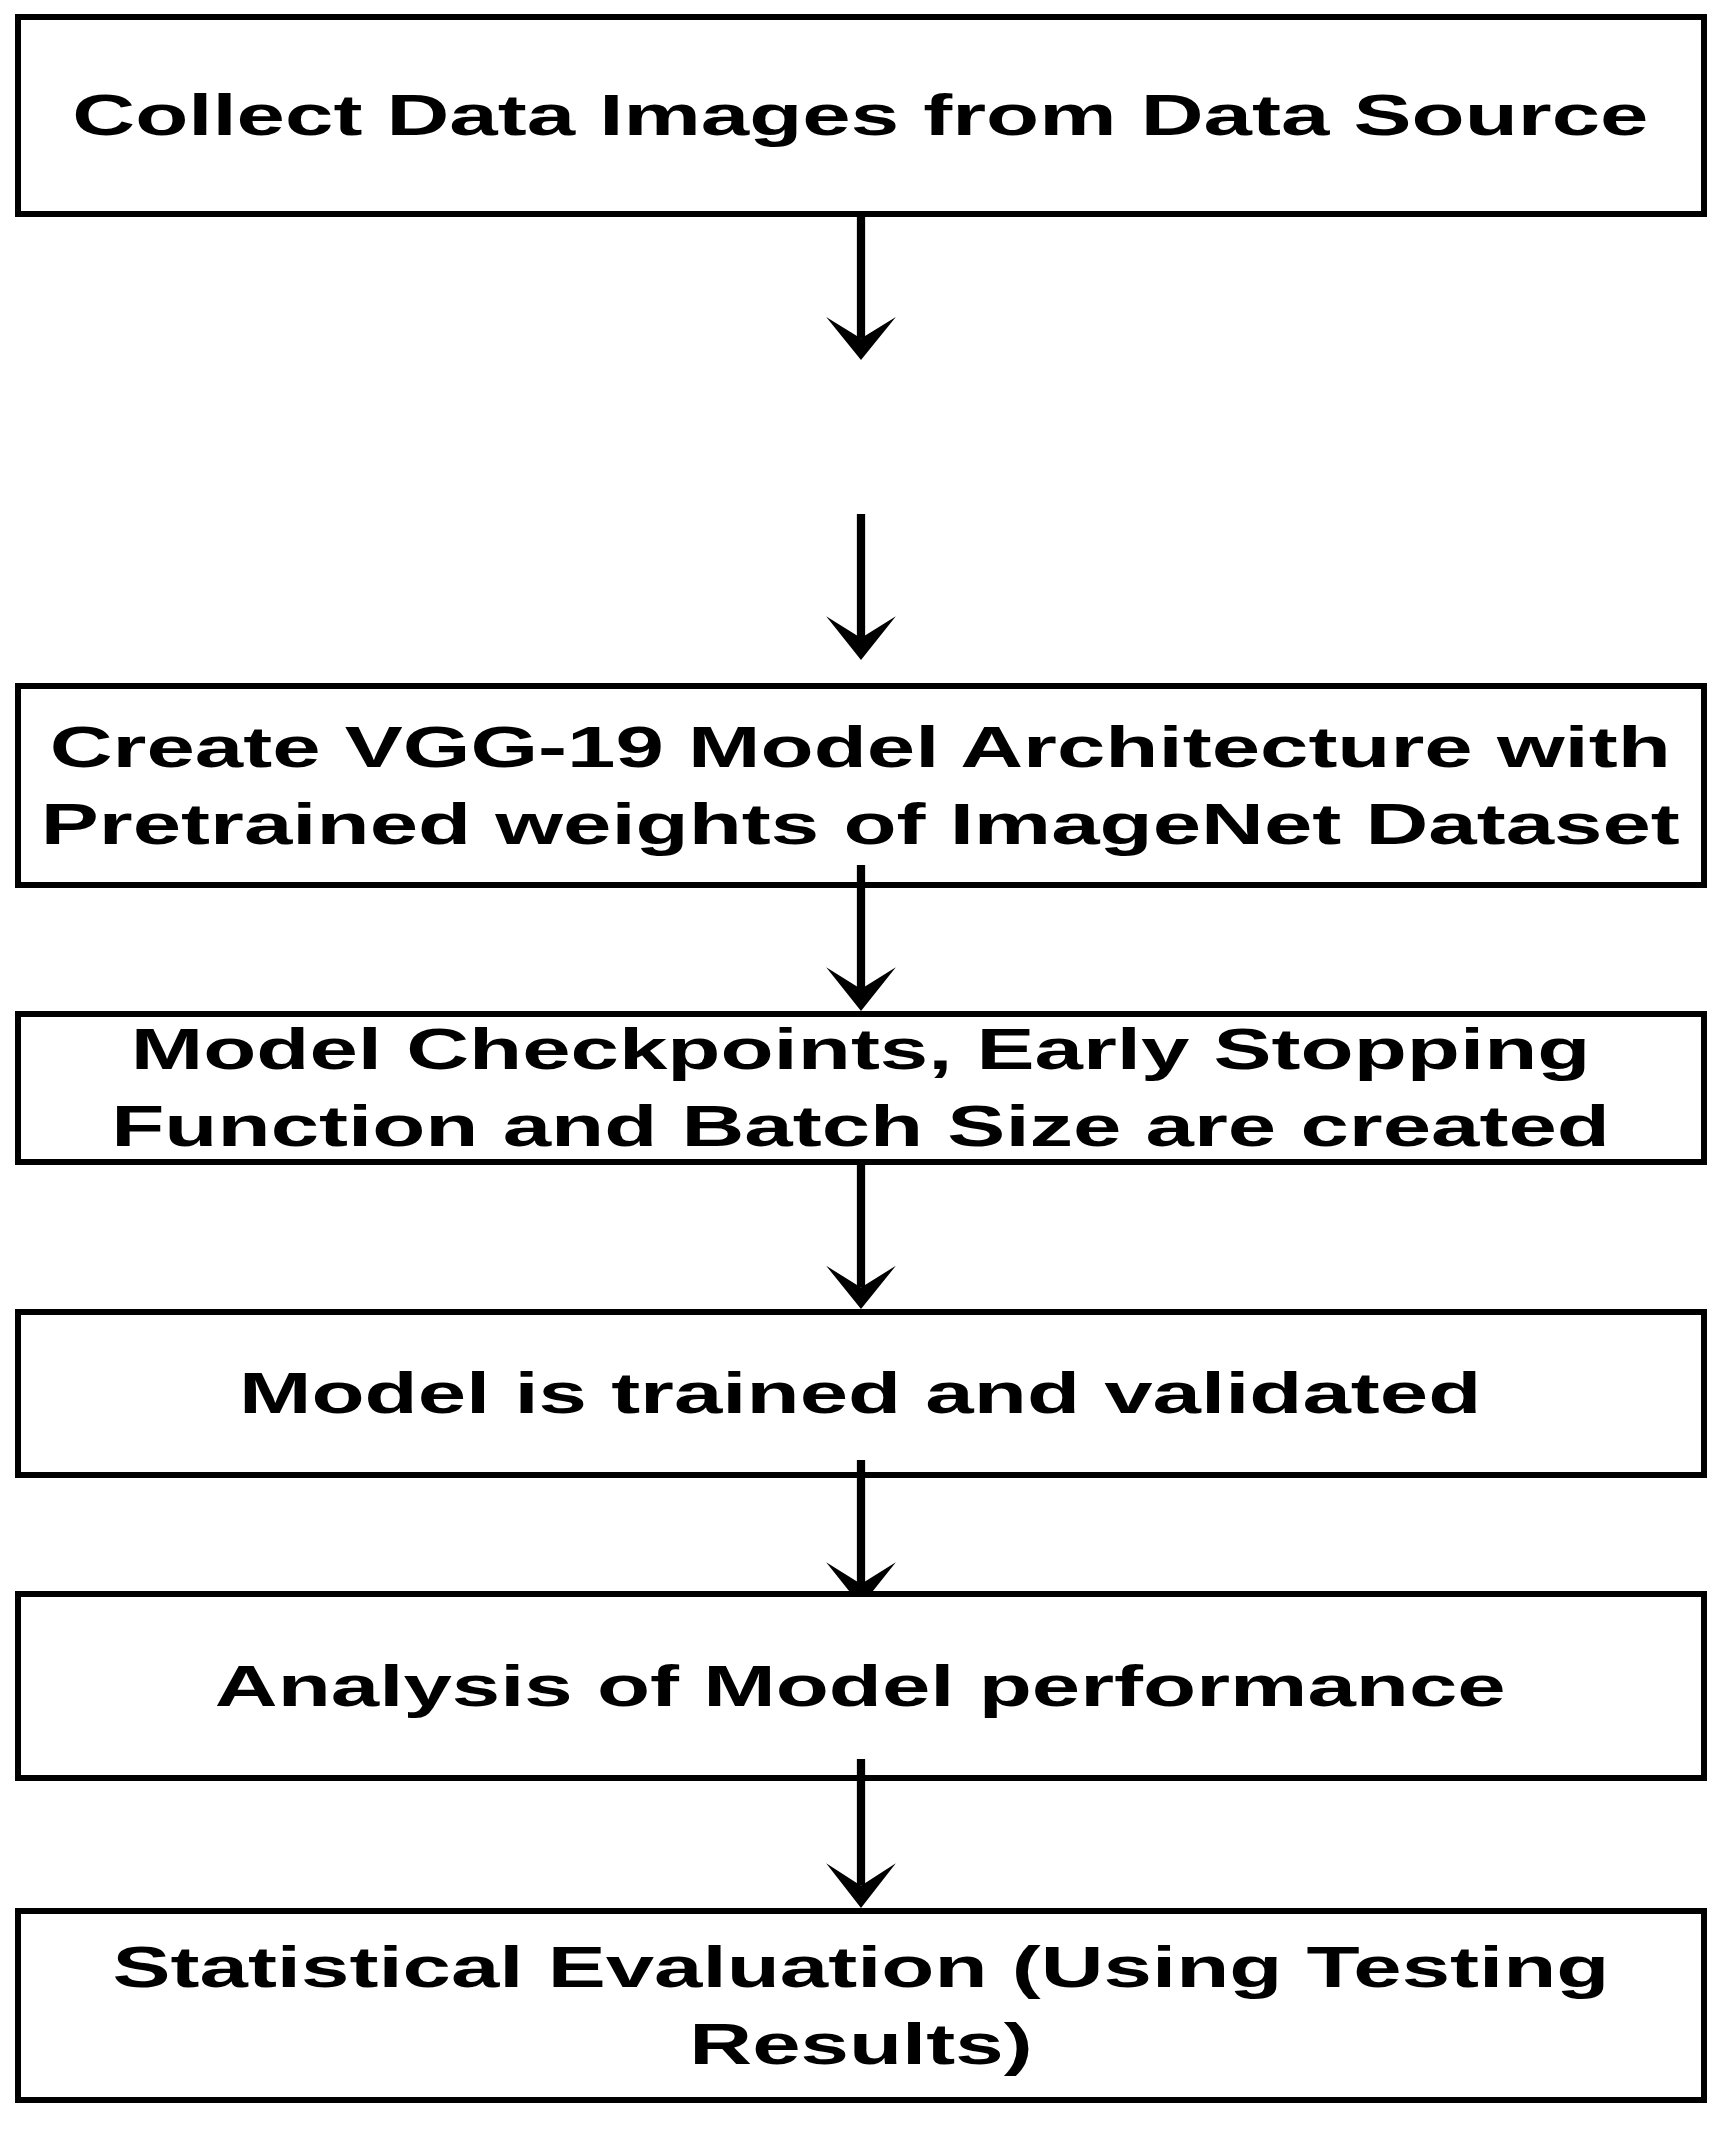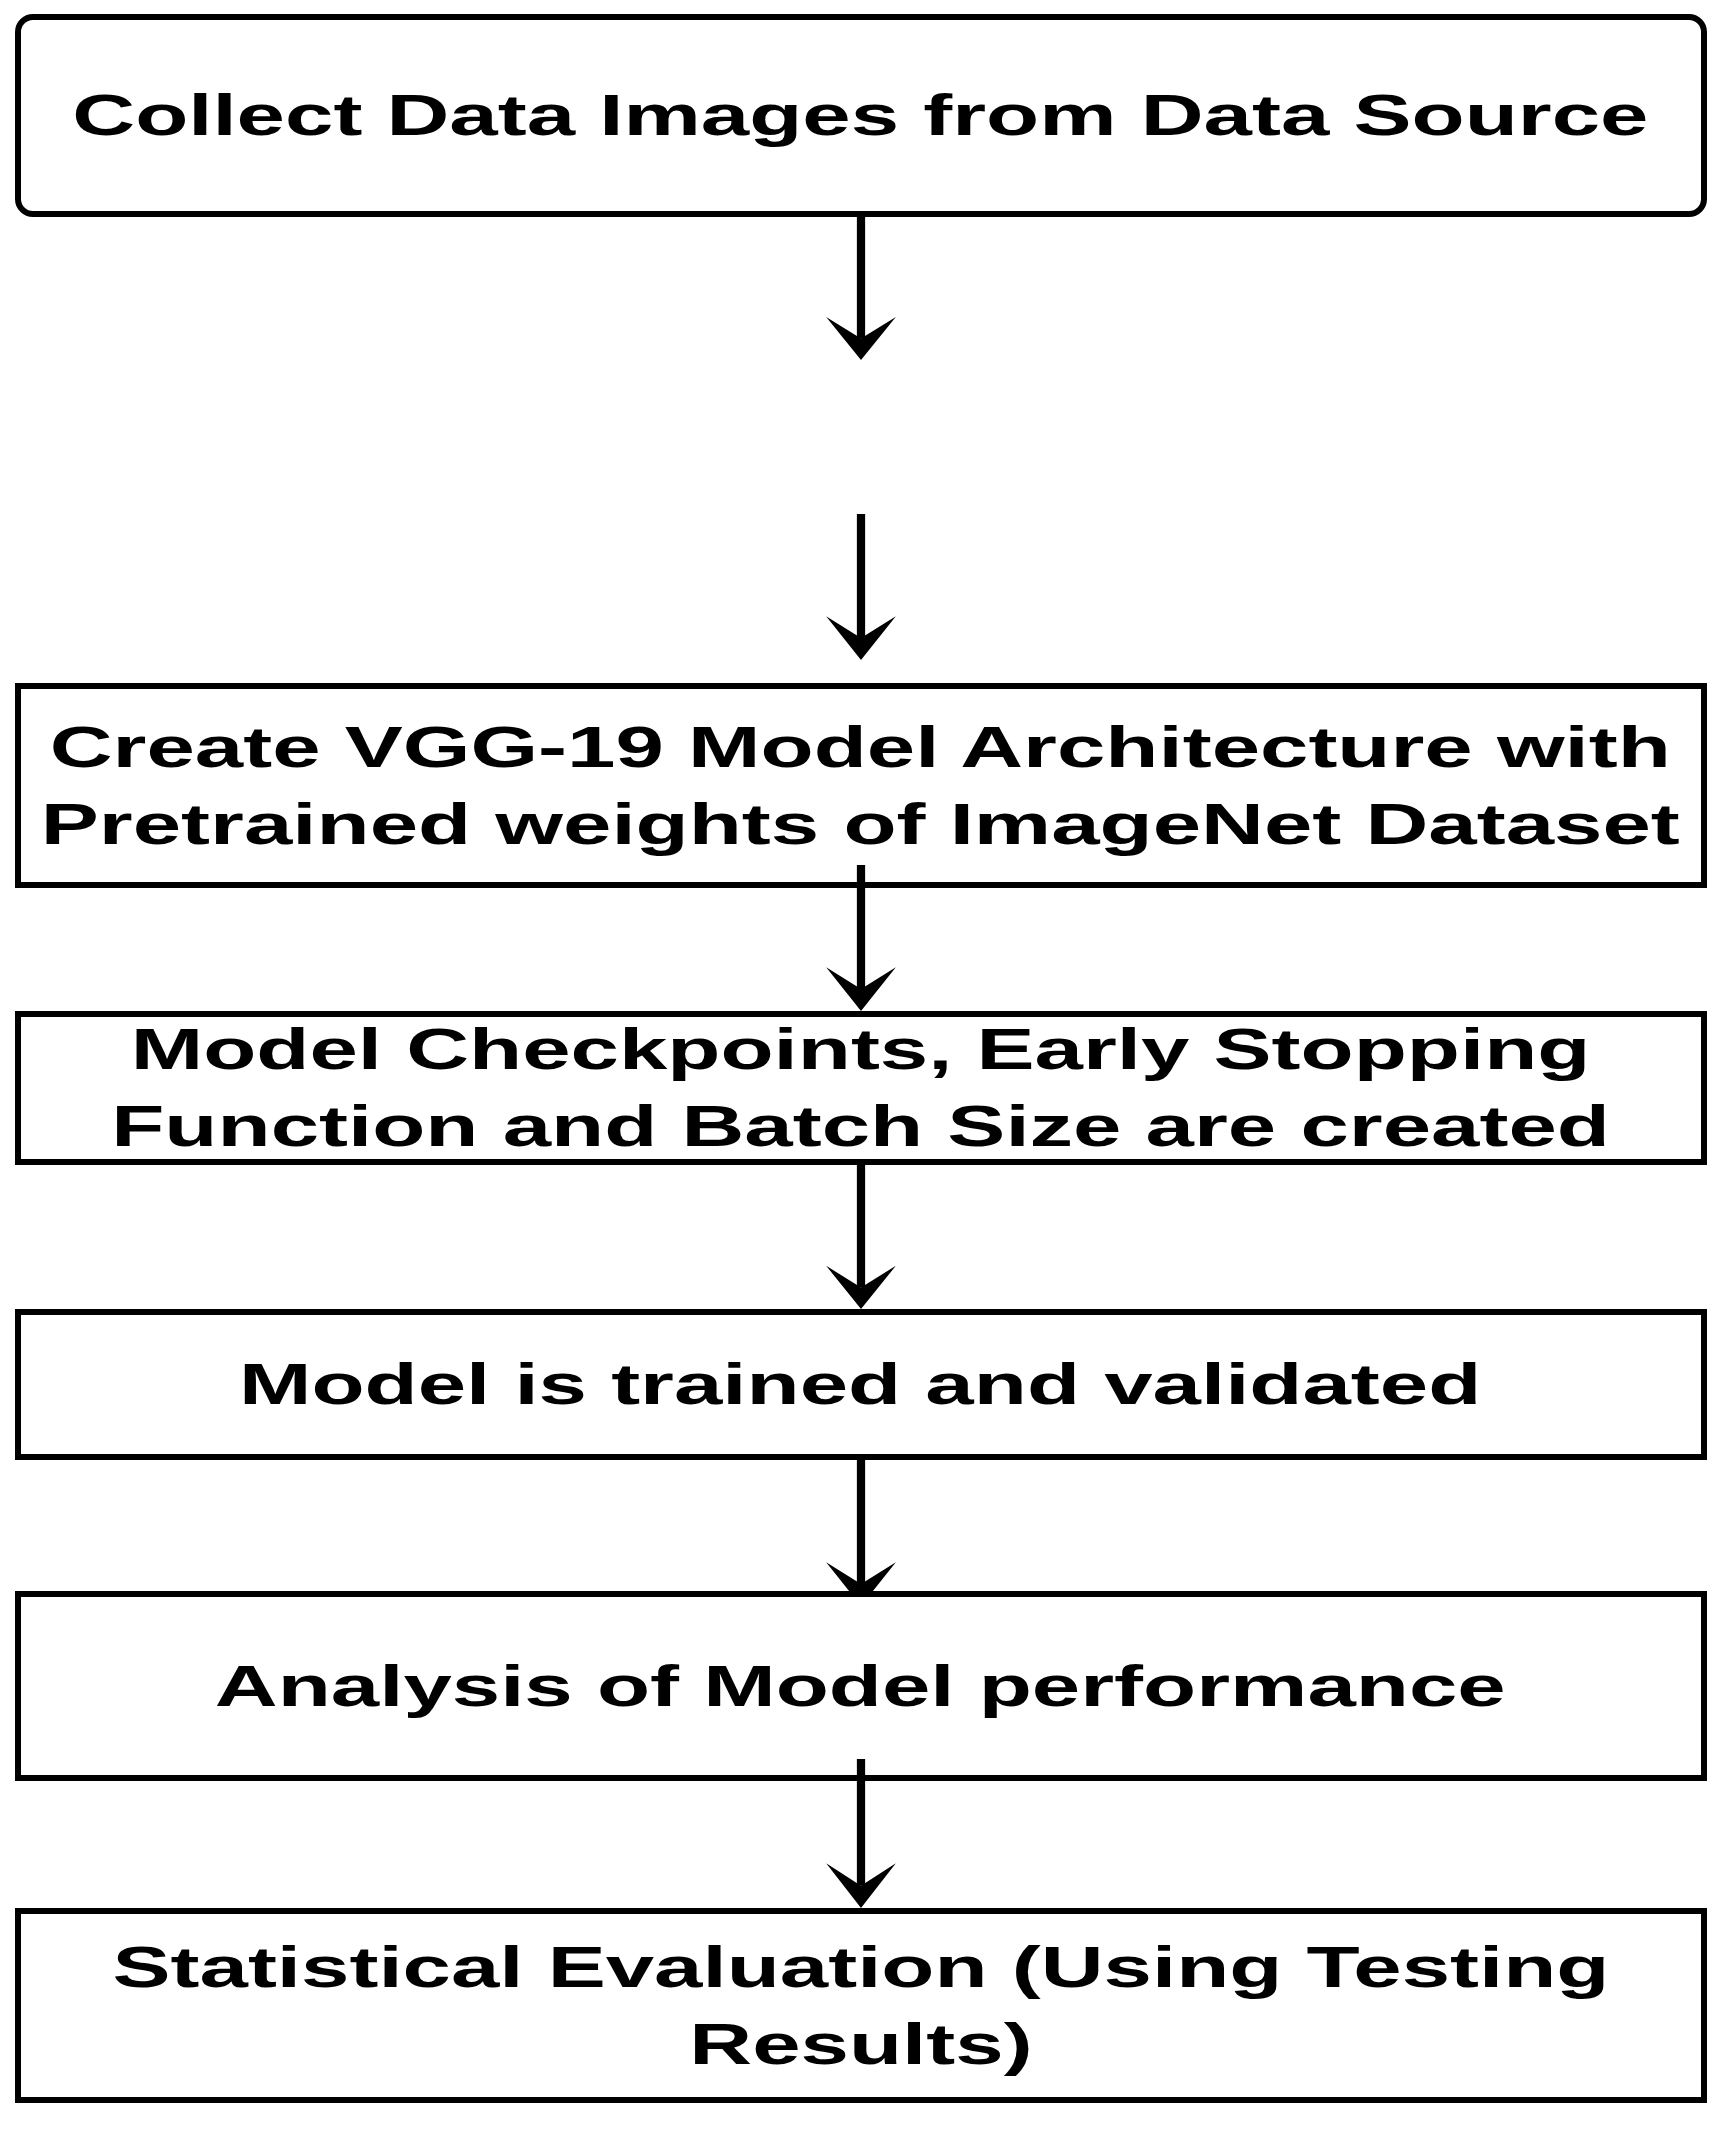--- a/index.html
+++ b/index.html
@@ -34,25 +34,25 @@
     transform-origin: 50% 50%;
   }
   .flow-arrow {
     position: absolute;
     left: 806px;
     width: 110px;
   }
   .flow-arrow svg { display: block; width: 100%; height: 100%; }
 
   
-  #box0 { top: 13.7px;   height: 203px; border-radius: 18px; }
+  #box0 { top: 13.7px;   height: 203px; }
   #box1 { top: 359px;  height: 155px; }
   #box2 { top: 661px;  height: 205px; margin-top: 22px; }
   #box3 { top: 1011px; height: 154px; }
-  #box4 { top: 1309px; height: 151px; }
+  #box4 { top: 1309px; height: 169px; }
   #box5 { top: 1591px; height: 190px; }
   #box6 { top: 1908px; height: 195px; }
 
   #arrow0 { top: 217px;  height: 143px; }
   #arrow1 { top: 514px;  height: 146px; }
   #arrow2 { top: 865px;  height: 146px; }
   #arrow3 { top: 1165px; height: 144px; }
   #arrow4 { top: 1460px; height: 146px; }
   #arrow5 { top: 1759px; height: 149px; }
 </style>

